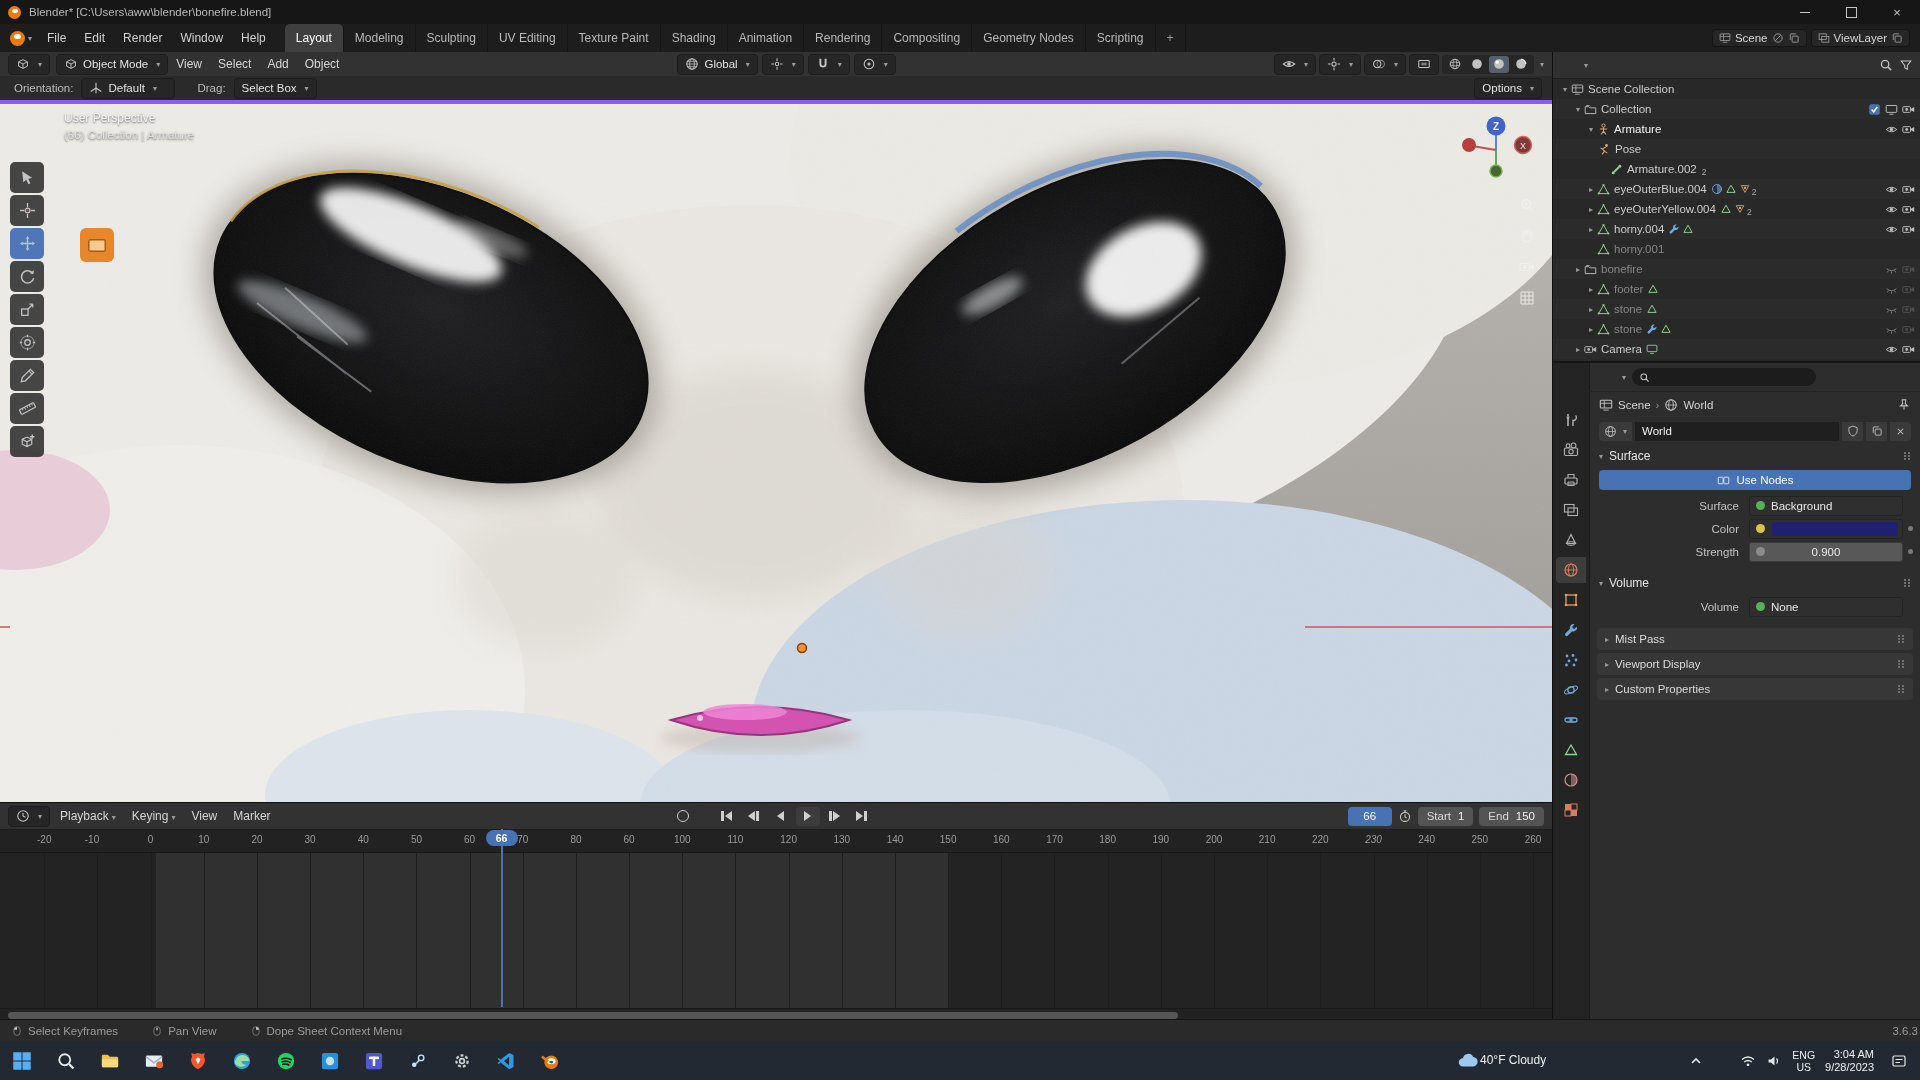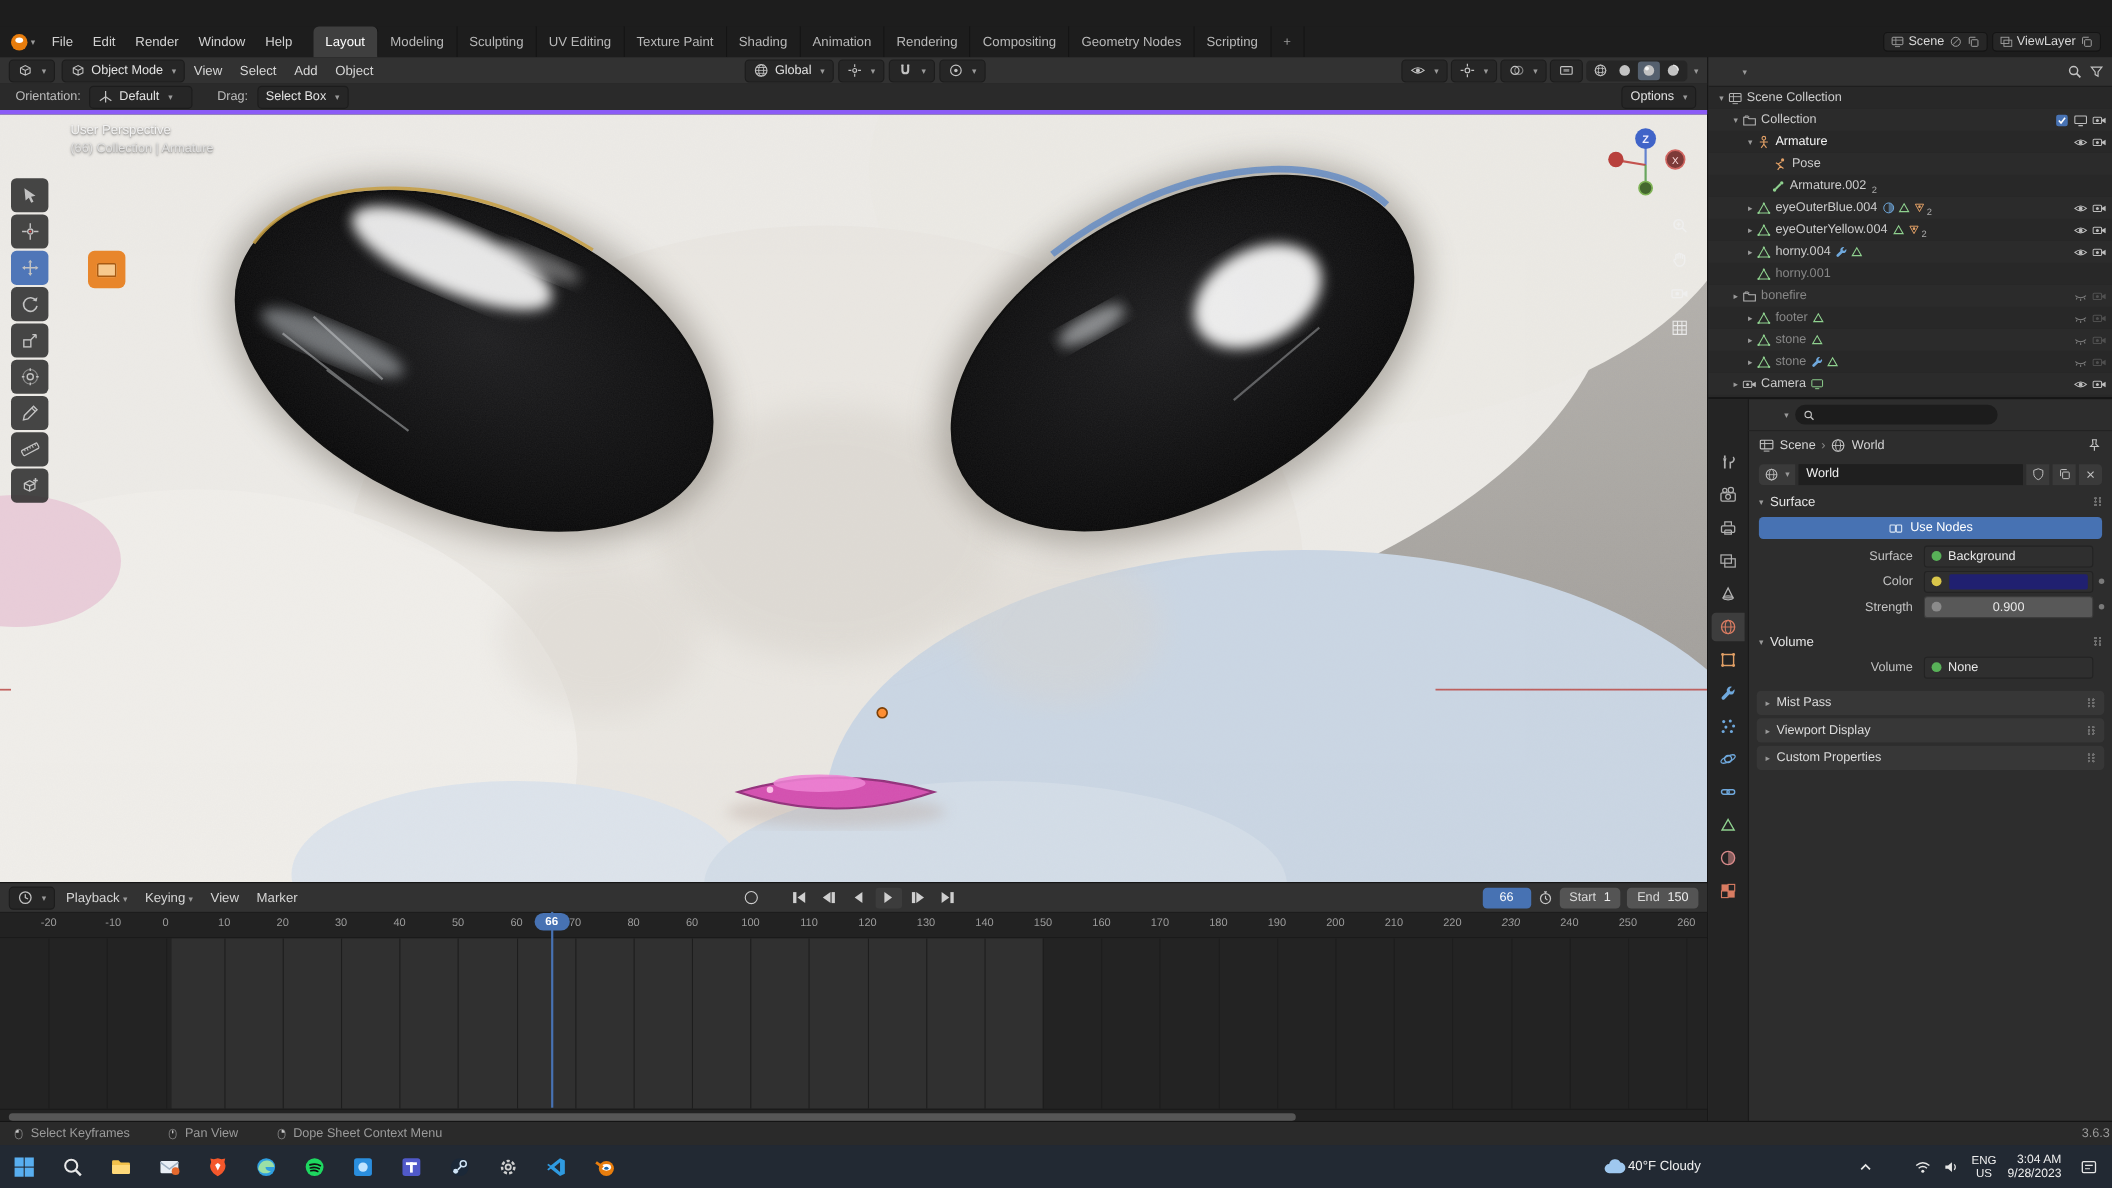--- a/index.html
+++ b/index.html
@@ -169,20 +169,33 @@
   .tray-ic{width:16px;height:16px;color:#e6e6e6}
   #tray-lang{text-align:center;color:#f0f0f0;font-size:10.5px;line-height:12px}
   #tray-clock{text-align:right;color:#f0f0f0;font-size:11px;line-height:13px}
   #tray-notif{width:30px;height:39px;display:flex;align-items:center;justify-content:center;color:#e6e6e6}
 </style>
 </head>
 <body>
 
 <div id="screen">
 
+  <div id="titlebar" class="abs">
+    <span class="logo"></span>
+    <span id="title-text">Blender*  [C:\Users\aww\blender\bonefire.blend]</span>
+    <div id="win-controls">
+      <span class="wc">
+          <span class="wc-bar"></span>
+        </span>
+      <span class="wc">
+          <span class="wc-box"></span>
+        </span>
+      <span class="wc">×</span>
+    </div>
+  </div>
 
   <div id="topbar" class="abs">
     <span id="blender-menu">
         <span class="blogo"></span>
         <span class="chev">▾</span>
       </span>
     <div id="topbar-menus" class="row">
         <span class="mi">File</span>
         <span class="mi">Edit</span>
         <span class="mi">Render</span>
@@ -692,21 +705,21 @@
               </span>
               <span class="icon">
                 <svg viewBox="0 0 16 16" xmlns="http://www.w3.org/2000/svg">
                   <rect x="1" y="4.5" width="9.5" height="7" rx="1.2" fill="none" stroke="currentColor" stroke-width="1.2"></rect>
                   <path d="M10.5 7.5 L15 5 V11 L10.5 8.5Z" fill="currentColor"></path>
                   <circle cx="5.8" cy="8" r="1.7" fill="currentColor"></circle>
                 </svg>
               </span>
             </span>
           </div>
-          <div class="o-row" style="padding-left: 47px;">
+          <div class="o-row" style="padding-left: 33px;">
             <span class="caret"></span>
             <span class="icon c-orange">
               <svg viewBox="0 0 16 16" xmlns="http://www.w3.org/2000/svg">
                 <circle cx="10.5" cy="3" r="1.8" fill="currentColor"></circle>
                 <path d="M9.5 5 L5.5 7.5 L8 10 L5 14 M5.5 7.5 L3 6 M8 10 L11.5 12.5" stroke="currentColor" stroke-width="1.3" fill="none"></path>
               </svg>
             </span>
             <span class="olabel">Pose</span>
             <span class="o-mid"></span>
             <span class="o-right"></span>
@@ -1371,21 +1384,21 @@
             <span>1</span>
           </span>
         <span class="se-field">
             <span class="k">End</span>
             <span>150</span>
           </span>
       </div>
     </div>
     <div id="tl-ruler">
         <span class="rlabel" style="left: 44.26px;">-20</span>
-        <span class="rlabel" style="left: 103px;">-10</span>
+        <span class="rlabel" style="left: 92px;">-10</span>
         <span class="rlabel" style="left: 150.6px;">0</span>
         <span class="rlabel" style="left: 203.77px;">10</span>
         <span class="rlabel" style="left: 256.94px;">20</span>
         <span class="rlabel" style="left: 310.11px;">30</span>
         <span class="rlabel" style="left: 363.28px;">40</span>
         <span class="rlabel" style="left: 416.45px;">50</span>
         <span class="rlabel" style="left: 469.62px;">60</span>
         <span class="rlabel" style="left: 522.79px;">70</span>
         <span class="rlabel" style="left: 575.96px;">80</span>
         <span class="rlabel" style="left: 629.13px;">60</span>

